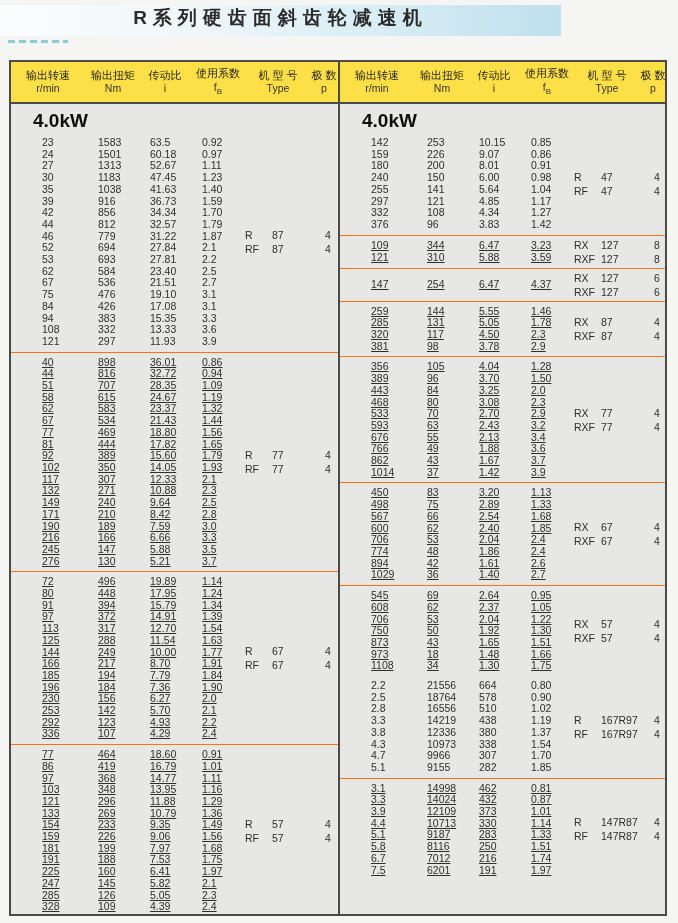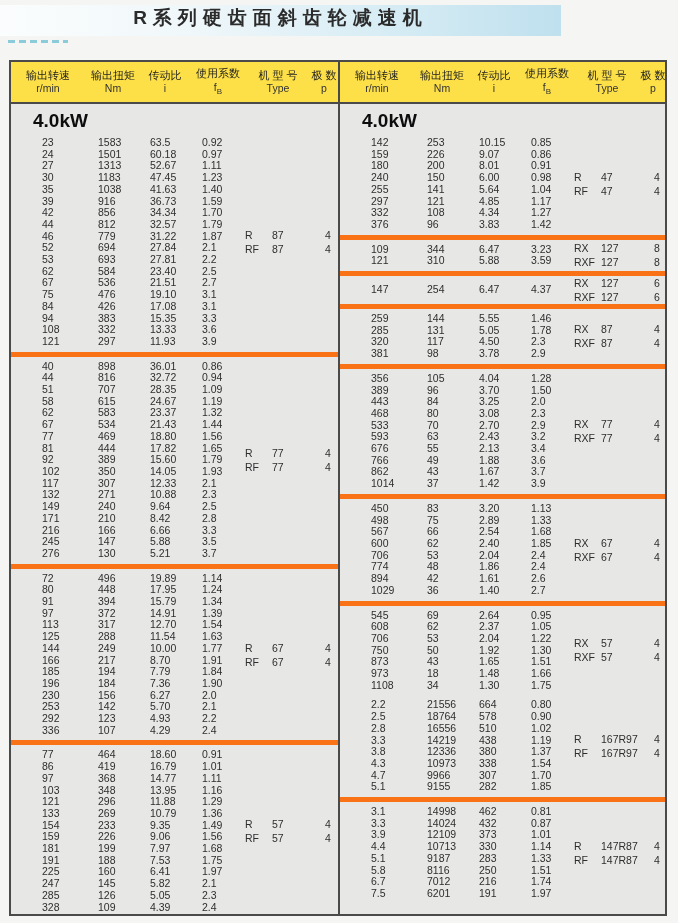--- a/index.html
+++ b/index.html
@@ -40,21 +40,21 @@
   .hlabel{font-size:11px;color:#1f1f1f;white-space:nowrap;}
   .hunit{font-size:10.5px;color:#333;}
   .hunit sub{font-size:8px;}
   .tbody{display:flex;flex:1 1 auto;overflow:hidden;}
   .half{width:50%;display:flex;flex-direction:column;box-sizing:border-box;}
   .half.rt{border-left:2px solid #4a4a4a;}
   .power{
     font-size:19px;font-weight:bold;color:#0d0d0d;
     padding:6px 0 1px 22px;flex:0 0 auto;
   }
-  .sep{border-top:5px solid #f97316;}
+  .sep{border-top:1px solid #f97316;text-decoration:underline;}
   .block{
     position:relative;padding:4px 0;min-height:33px;box-sizing:border-box;
     display:flex;flex-direction:column;justify-content:center;flex:0 0 auto;
   }
   .rows{padding-left:31px;}
   .row{
     display:grid;grid-template-columns:56px 52px 52px 56px;
     font-size:10.5px;line-height:11.7px;white-space:nowrap;
   }
   .typecell{
@@ -335,20 +335,26 @@
                 <div class="cell">9.64</div>
                 <div class="cell">2.5</div>
               </div>
               <div class="row">
                 <div class="cell">171</div>
                 <div class="cell">210</div>
                 <div class="cell">8.42</div>
                 <div class="cell">2.8</div>
               </div>
               <div class="row">
+                <div class="cell">190</div>
+                <div class="cell">189</div>
+                <div class="cell">7.59</div>
+                <div class="cell">3.0</div>
+              </div>
+              <div class="row">
                 <div class="cell">216</div>
                 <div class="cell">166</div>
                 <div class="cell">6.66</div>
                 <div class="cell">3.3</div>
               </div>
               <div class="row">
                 <div class="cell">245</div>
                 <div class="cell">147</div>
                 <div class="cell">5.88</div>
                 <div class="cell">3.5</div>

